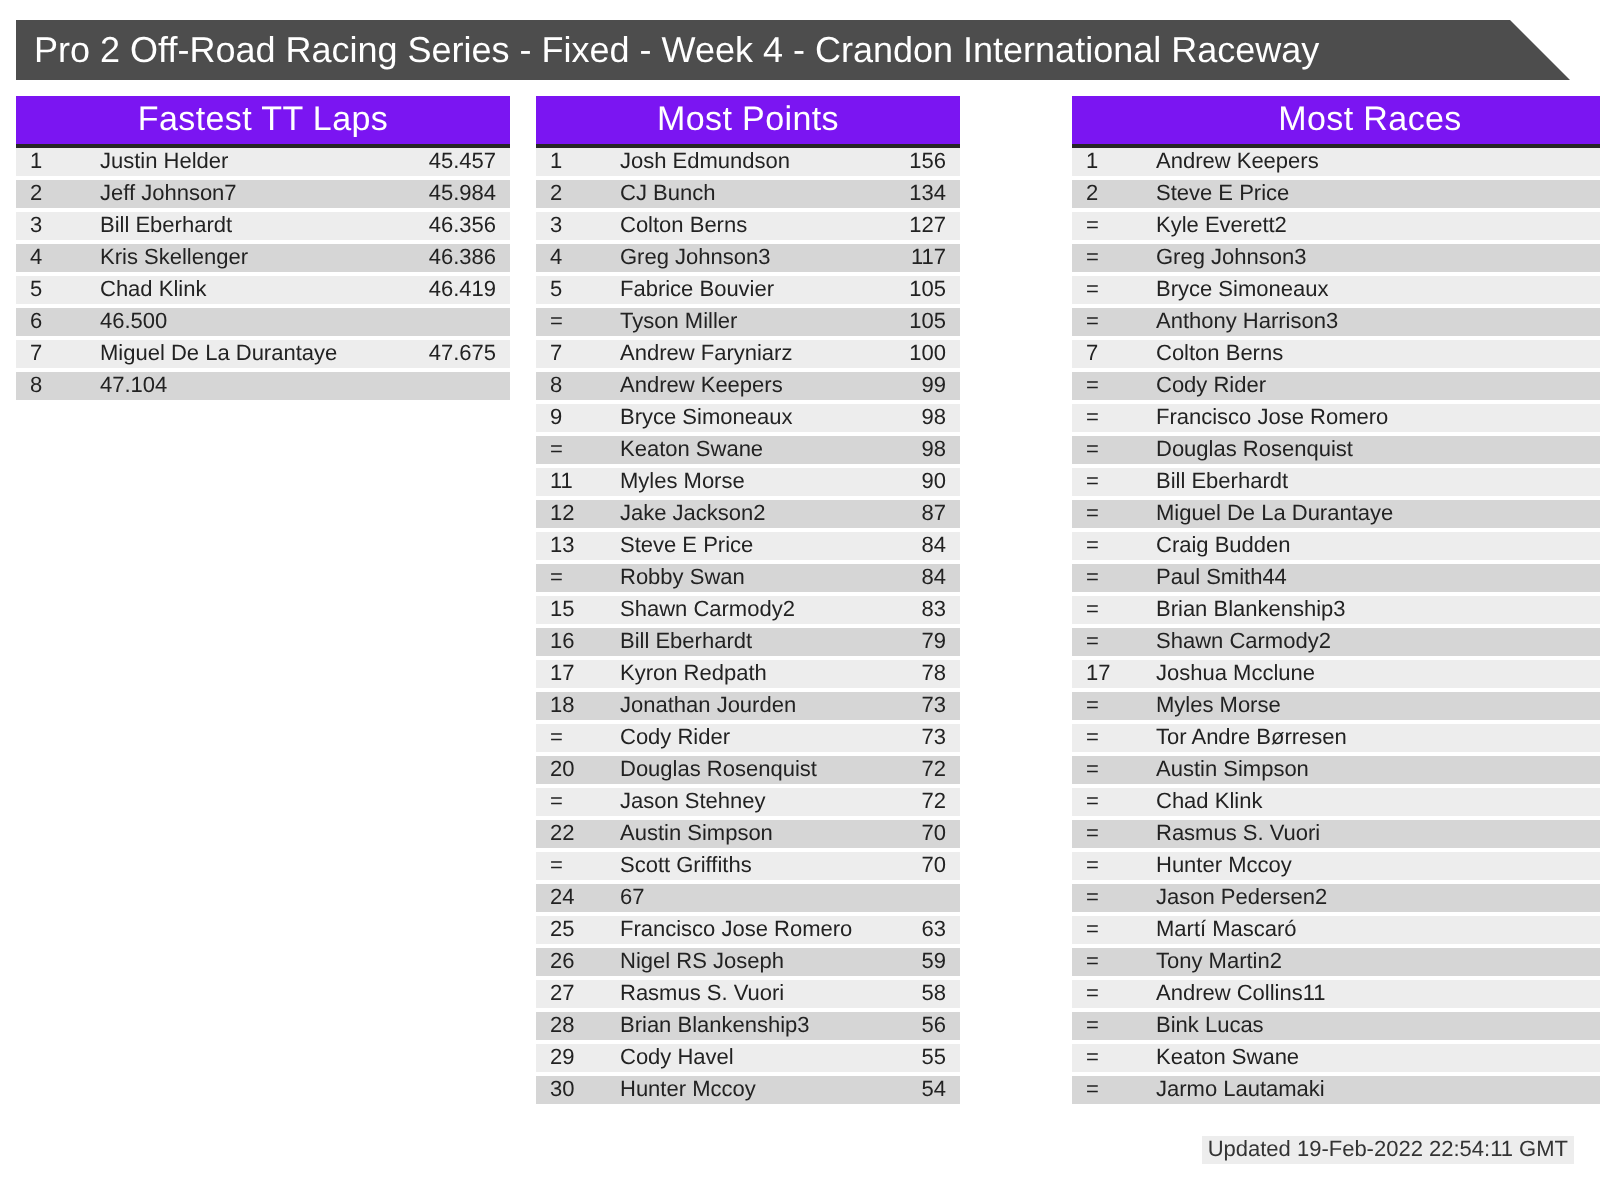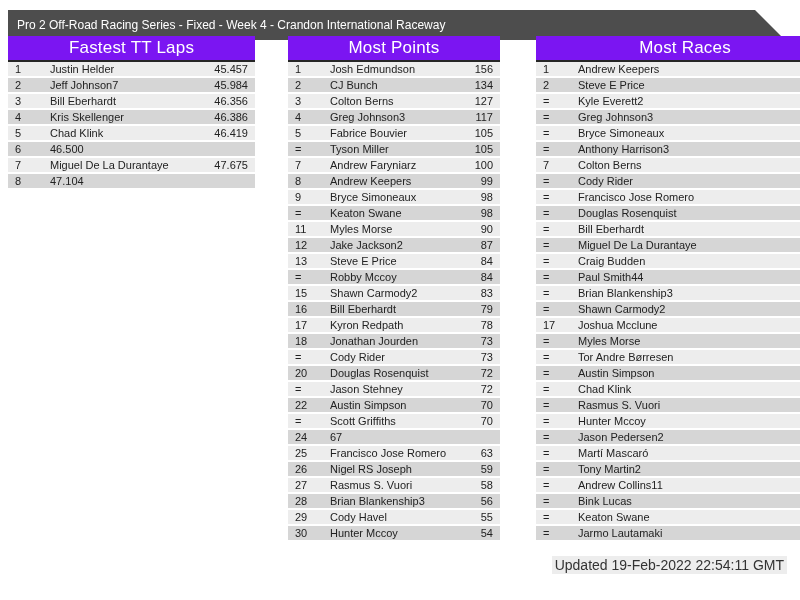--- a/index.html
+++ b/index.html
@@ -16,31 +16,31 @@
   
   .title-bar {
     position: absolute;
     left: 8px;
     top: 10px;
     width: 777px;
     height: 30px;
     background: var(--bar-gray, #4d4d4d);
     clip-path: polygon(0 0, calc(100% - 30px) 0, 100% 100%, 0 100%);
     color: #ffffff;
-    font-size: 12px;
+    font-size: 18px;
     line-height: 30px;
     padding-left: 9px;
     box-sizing: border-box;
     white-space: nowrap;
   }
 
   
-  .board { position: absolute; top: 36px; }
+  .board { position: absolute; top: 48px; }
   .board-1 { left: 8px;   width: 247px; }
-  .board-2 { left: 268px; width: 212px; margin-left: 20px; }
+  .board-2 { left: 268px; width: 212px; }
   .board-3 { left: 536px; width: 298px; }
 
   .board-title {
     height: 24px;
     line-height: 24px;
     background: var(--accent, #7b15f2);
     border-bottom: 2px solid #262626;
     color: #ffffff;
     text-align: center;
     font-size: 17px;
@@ -63,25 +63,25 @@
     width: 42px;
     padding-left: 7px;
     box-sizing: border-box;
     flex: 0 0 auto;
   }
   .name { flex: 1 1 auto; overflow: hidden; }
   .val  { flex: 0 0 auto; padding-right: 7px; text-align: right; }
 
   .footer {
     position: absolute;
-    top: 556px;
+    top: 568px;
     right: 13px;
     background: var(--row-light, #ededed);
     color: #333333;
-    font-size: 14px;
+    font-size: 11px;
     padding: 1px 3px;
   }
 </style>
 </head>
 <body>
 
 <div class="page">
 
   <div class="title-bar">
     <span>Pro 2 Off-Road Racing Series - Fixed - Week 4 - Crandon International Raceway</span>
@@ -194,21 +194,21 @@
           <span class="name">Jake Jackson2</span>
           <span class="val">87</span>
         </div>
         <div class="row odd">
           <span class="rank">13</span>
           <span class="name">Steve E Price</span>
           <span class="val">84</span>
         </div>
         <div class="row even">
           <span class="rank">=</span>
-          <span class="name">Robby Mccoy</span>
+          <span class="name">Robby Swan</span>
           <span class="val">84</span>
         </div>
         <div class="row odd">
           <span class="rank">15</span>
           <span class="name">Shawn Carmody2</span>
           <span class="val">83</span>
         </div>
         <div class="row even">
           <span class="rank">16</span>
           <span class="name">Bill Eberhardt</span>

